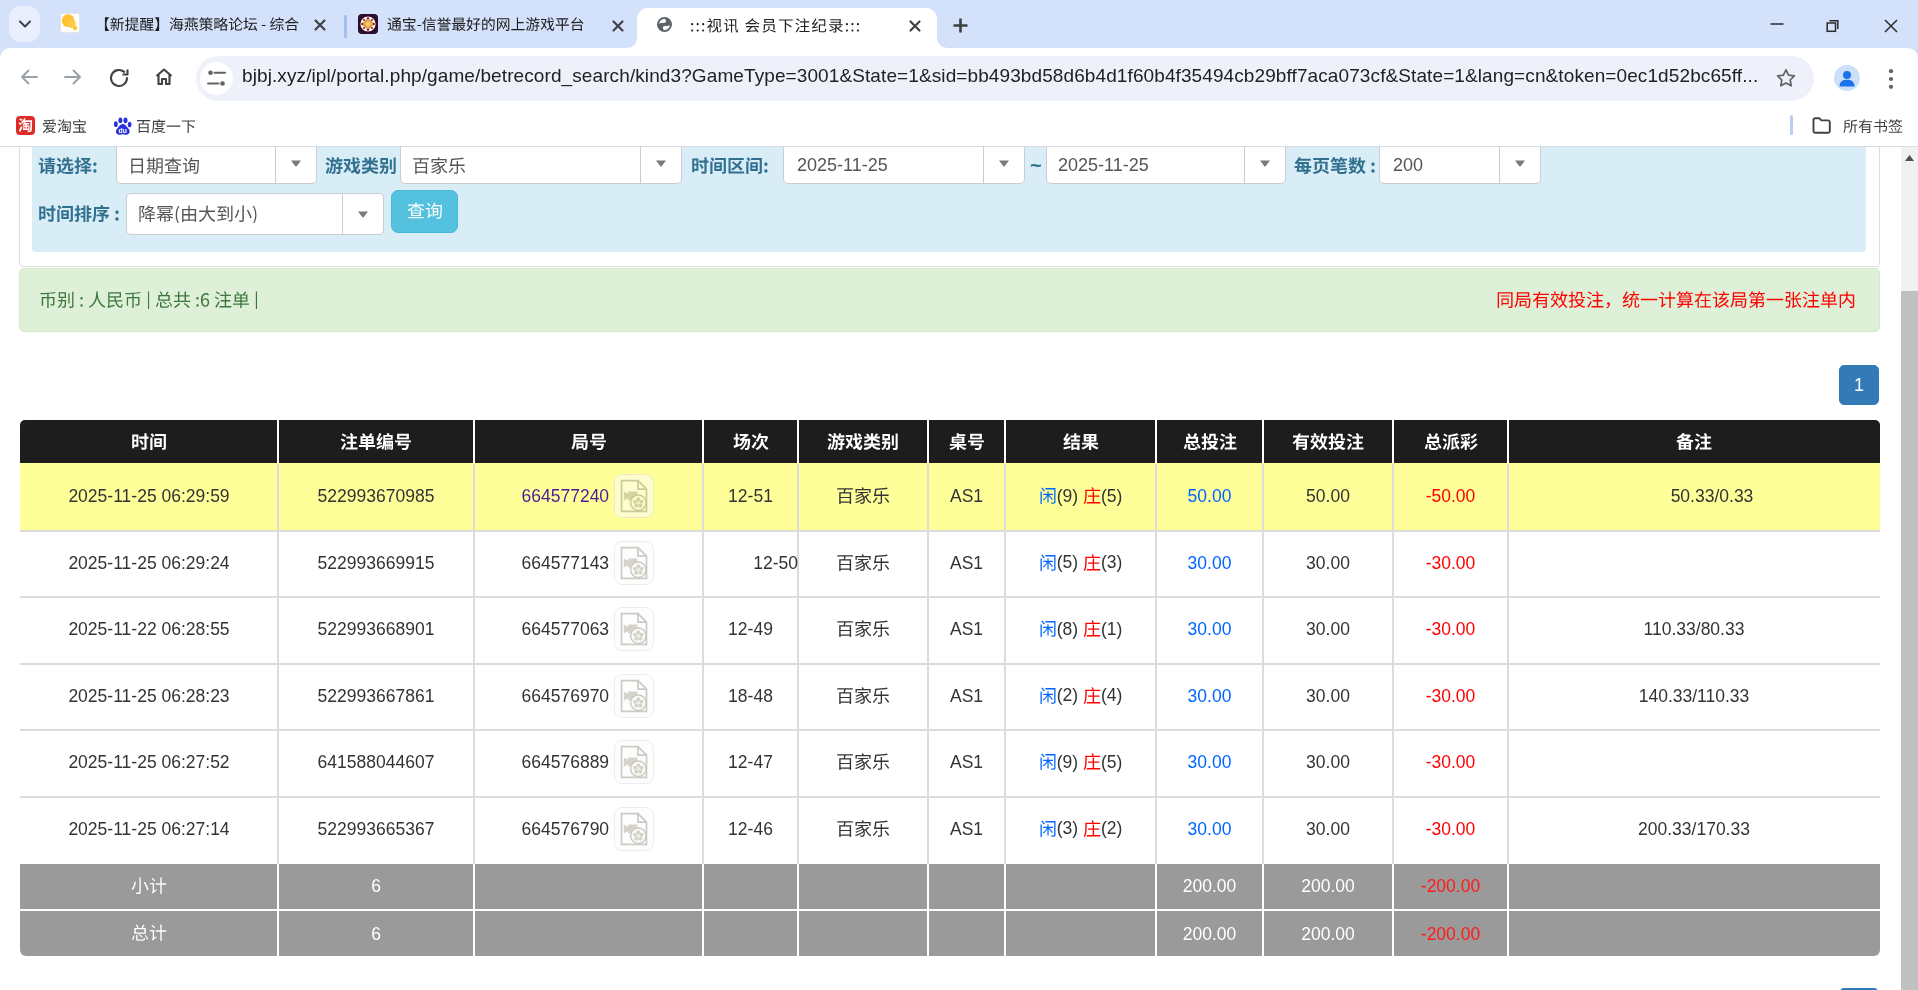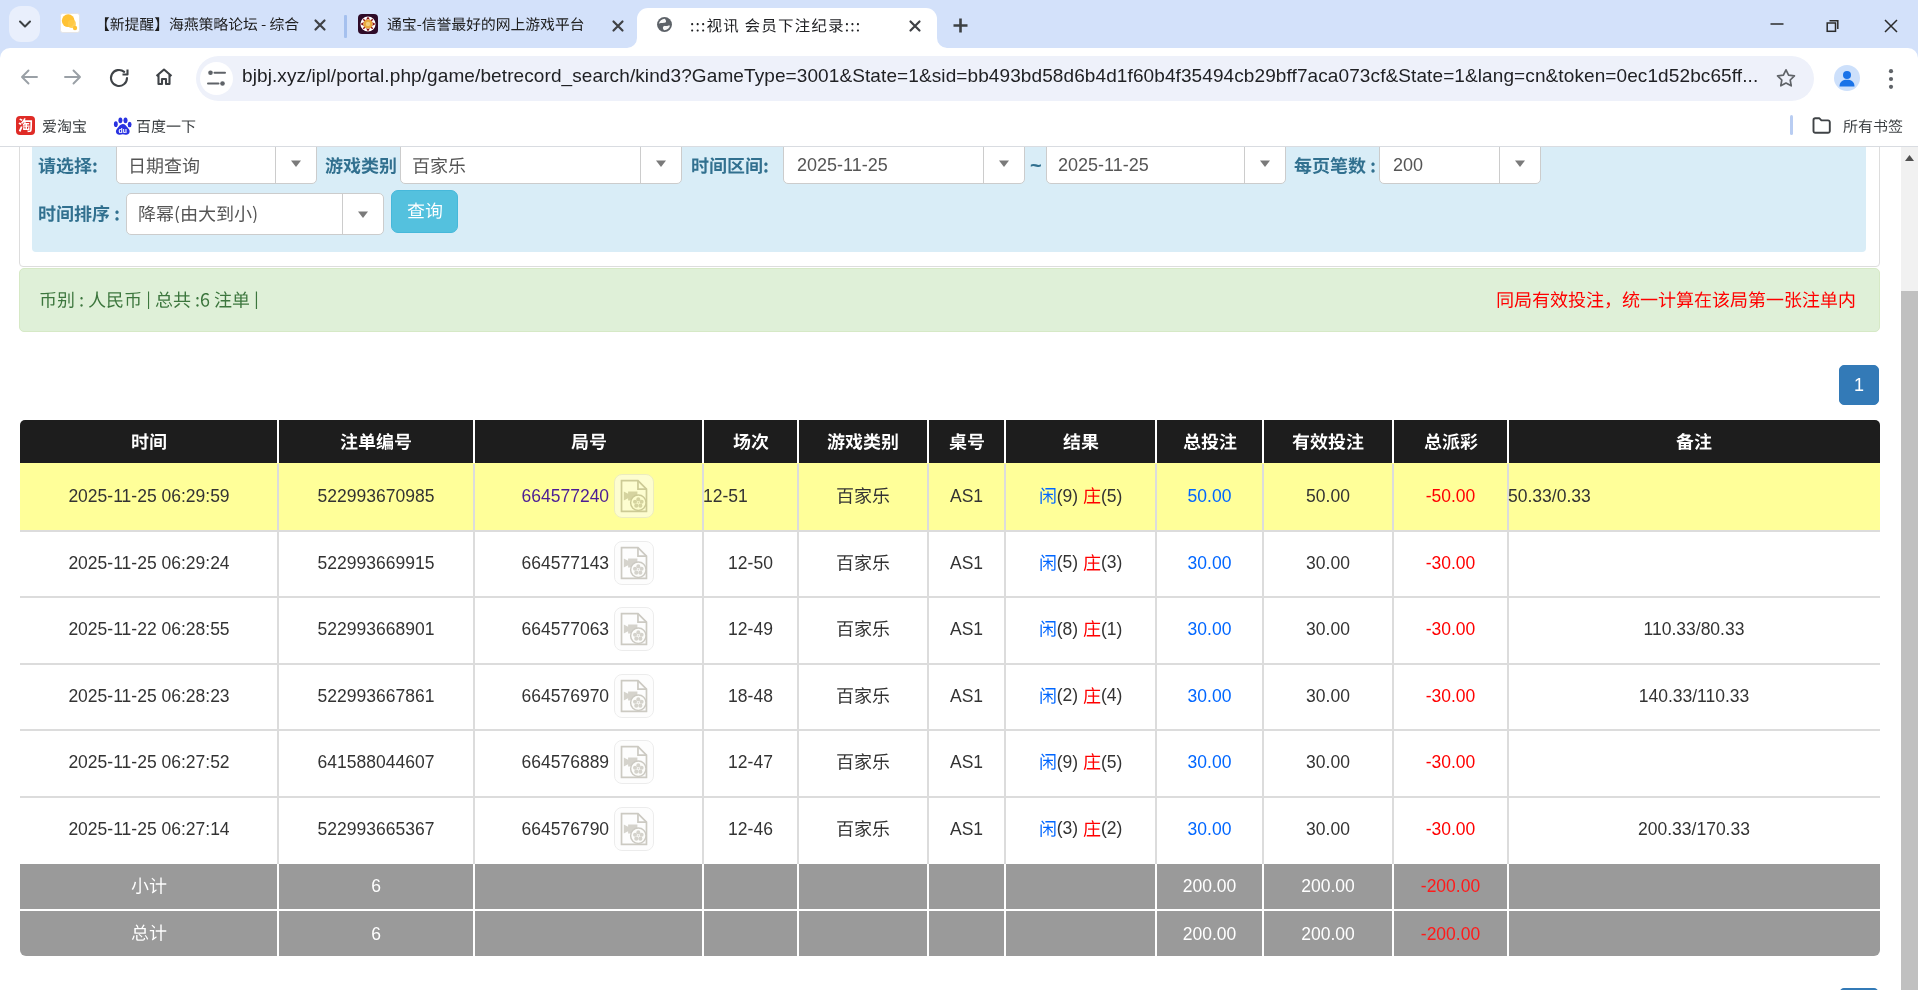--- a/index.html
+++ b/index.html
@@ -356,21 +356,21 @@
 <circle cx="16.8" cy="21" r="6.8" fill="#fcfcf8" stroke="#a39f92" stroke-width="1.3"></circle>
 <circle cx="16.8" cy="18" r="1.8" fill="#b3b0a4"></circle>
           <circle cx="13.9" cy="20.1" r="1.8" fill="#b3b0a4"></circle>
 <circle cx="15" cy="23.5" r="1.8" fill="#b3b0a4"></circle>
           <circle cx="18.6" cy="23.5" r="1.8" fill="#b3b0a4"></circle>
 <circle cx="19.7" cy="20.1" r="1.8" fill="#b3b0a4"></circle>
 <circle cx="16.8" cy="21" r="0.7" fill="#b3b0a4"></circle>
 </g>
       </svg>
     </div>
-<div class="abs" style="left:703px;top:335.2px;width:95px;height:28px;line-height:28px;text-align:left;font-size:17.5px;color:#333;white-space:nowrap">12-51</div>
+<div class="abs" style="left:703px;top:335.2px;width:95px;height:28px;line-height:28px;text-align:center;font-size:17.5px;color:#333;white-space:nowrap">12-51</div>
 <div style="position:absolute;left:836.0px;top:340.2px;">
       <svg width="54.0" height="18.4" viewBox="0 0 54.0 18.4" style="display:block">
         <path fill="#333" d="M3.2 5.3V16.9H4.6V15.8H13.7V16.9H15.1V5.3H8.9C9.2 4.5 9.4 3.6 9.6 2.6H16.9V1.3H1.2V2.6H8.1C8 3.5 7.8 4.6 7.6 5.3ZM4.6 11.1H13.7V14.5H4.6ZM4.6 9.9V6.6H13.7V9.9Z M25.6 0.6C25.8 1 26.1 1.5 26.3 2H19.5V5.7H20.8V3.2H33.2V5.7H34.6V2H27.9C27.7 1.4 27.3 0.8 27 0.2ZM32.2 6.8C31.2 7.8 29.6 8.9 28.3 9.8C27.9 8.9 27.3 7.9 26.4 7.1C26.9 6.8 27.3 6.5 27.7 6.1H32.2V4.9H21.8V6.1H25.9C24.2 7.3 21.7 8.2 19.4 8.7C19.7 9 20.1 9.6 20.2 9.8C21.9 9.3 23.8 8.6 25.4 7.7C25.7 8 26 8.4 26.3 8.7C24.7 9.9 21.7 11.2 19.4 11.8C19.6 12 19.9 12.5 20.1 12.8C22.2 12.2 25 10.9 26.8 9.6C27 10.1 27.2 10.5 27.3 10.9C25.5 12.5 22 14.2 19.1 14.9C19.4 15.2 19.7 15.7 19.8 16.1C22.4 15.3 25.5 13.8 27.5 12.2C27.7 13.7 27.4 14.9 26.8 15.3C26.5 15.6 26.2 15.7 25.7 15.7C25.3 15.7 24.7 15.6 24 15.6C24.3 15.9 24.4 16.5 24.4 16.8C25 16.9 25.6 16.9 25.9 16.9C26.8 16.9 27.2 16.7 27.8 16.3C28.8 15.5 29.2 13.2 28.6 10.9L29.5 10.4C30.5 13 32.2 15.1 34.5 16.2C34.7 15.8 35.1 15.3 35.4 15.1C33.1 14.2 31.4 12.1 30.5 9.7C31.5 9.1 32.5 8.4 33.3 7.7Z M40.2 10.5C39.4 12.1 38 13.8 36.7 14.9C37 15.1 37.5 15.6 37.8 15.8C39 14.5 40.6 12.6 41.6 10.9ZM48.5 11C49.8 12.5 51.3 14.5 52 15.7L53.3 15.1C52.5 13.9 50.9 11.9 49.6 10.5ZM38.3 9.2C38.5 9 39.2 8.9 40.4 8.9H44.7V15.2C44.7 15.4 44.5 15.5 44.2 15.6C43.9 15.6 42.9 15.6 41.7 15.5C41.9 15.9 42.1 16.5 42.2 16.9C43.8 16.9 44.7 16.9 45.3 16.6C45.8 16.4 46 16 46 15.2V8.9H52.6L52.6 7.6H46V3.9H44.7V7.6H39.6C39.9 6.2 40.3 4.5 40.4 2.9C44.3 2.8 48.9 2.5 51.8 1.7L51 0.6C48.2 1.3 43.2 1.6 39.1 1.7C39 3.8 38.6 6.1 38.4 6.7C38.3 7.4 38.1 7.8 37.9 7.9C38 8.2 38.2 8.9 38.3 9.2Z"></path>
       </svg>
     </div>
 <div class="abs" style="left:928px;top:335.2px;width:77px;height:28px;line-height:28px;text-align:center;font-size:17.5px;color:#333;white-space:nowrap">AS1</div>
 <div class="abs" style="left:1005px;top:337.2px;width:151px">
       <div style="display:flex;align-items:center;justify-content:center;height:24px">
         <svg width="18.0" height="18.4" viewBox="0 0 18.0 18.4" style="display:block">
           <path fill="#0066ff" d="M1.5 4.5V16.9H2.8V4.5ZM2.2 1.2C3.1 2.2 4.3 3.6 4.8 4.5L5.9 3.7C5.3 2.8 4.2 1.5 3.2 0.5ZM6.4 1.1V2.4H15.2V15C15.2 15.3 15.1 15.4 14.8 15.4C14.4 15.4 13.2 15.4 12 15.4C12.2 15.8 12.4 16.4 12.5 16.7C14.1 16.7 15.1 16.7 15.7 16.5C16.3 16.3 16.5 15.8 16.5 15V1.1ZM8.4 4.3V6.7H4.2V7.9H7.8C6.9 9.8 5.4 11.6 3.8 12.5C4.1 12.7 4.5 13.2 4.7 13.4C6.1 12.5 7.4 10.9 8.4 9.1V15.4H9.6V9.1C10.9 10.4 12.2 11.9 12.9 13L13.9 12.2C13.1 11 11.6 9.3 10.1 7.9H14V6.7H9.6V4.3Z"></path>
@@ -378,21 +378,21 @@
         <span style="font-size:17.5px;color:#333;white-space:nowrap">(9)&nbsp;</span>
         <svg width="18.0" height="18.4" viewBox="0 0 18.0 18.4" style="display:block">
           <path fill="#ff0000" d="M9.7 4.6V8.4H5V9.7H9.7V15.1H3.8V16.4H17.2V15.1H11.1V9.7H16.3V8.4H11.1V4.6ZM8.5 0.6C8.9 1.3 9.3 2.2 9.5 2.8H2.3V7.5C2.3 10.1 2.2 13.8 0.7 16.5C1.1 16.6 1.7 16.9 1.9 17.1C3.4 14.3 3.7 10.3 3.7 7.5V4.1H17.1V2.8H9.9L10.9 2.5C10.7 1.9 10.2 0.9 9.8 0.2Z"></path>
         </svg>
         <span style="font-size:17.5px;color:#333;white-space:nowrap">(5)</span>
       </div>
     </div>
 <div class="abs" style="left:1156px;top:335.2px;width:107px;height:28px;line-height:28px;text-align:center;font-size:17.5px;color:#333;white-space:nowrap;color:#0066ff">50.00</div>
 <div class="abs" style="left:1263px;top:335.2px;width:130px;height:28px;line-height:28px;text-align:center;font-size:17.5px;color:#333;white-space:nowrap">50.00</div>
 <div class="abs" style="left:1393px;top:335.2px;width:115px;height:28px;line-height:28px;text-align:center;font-size:17.5px;color:#333;white-space:nowrap;color:#ff0000">-50.00</div>
-<div class="abs" style="left:1508px;top:335.2px;width:408px;height:28px;line-height:28px;text-align:left;font-size:17.5px;color:#333;white-space:nowrap">50.33/0.33</div>
+<div class="abs" style="left:1508px;top:335.2px;width:408px;height:28px;line-height:28px;text-align:center;font-size:17.5px;color:#333;white-space:nowrap">50.33/0.33</div>
 <div class="abs" style="left:20px;top:382.5px;width:1860px;height:66.5px;background:#fff;border-top:2px solid #dcdcdc"></div>
 <div class="abs" style="left:277px;top:383.5px;width:2px;height:65.5px;background:#dcdcdc"></div>
 <div class="abs" style="left:473px;top:383.5px;width:2px;height:65.5px;background:#dcdcdc"></div>
 <div class="abs" style="left:702px;top:383.5px;width:2px;height:65.5px;background:#dcdcdc"></div>
 <div class="abs" style="left:797px;top:383.5px;width:2px;height:65.5px;background:#dcdcdc"></div>
 <div class="abs" style="left:927px;top:383.5px;width:2px;height:65.5px;background:#dcdcdc"></div>
 <div class="abs" style="left:1004px;top:383.5px;width:2px;height:65.5px;background:#dcdcdc"></div>
 <div class="abs" style="left:1155px;top:383.5px;width:2px;height:65.5px;background:#dcdcdc"></div>
 <div class="abs" style="left:1262px;top:383.5px;width:2px;height:65.5px;background:#dcdcdc"></div>
 <div class="abs" style="left:1392px;top:383.5px;width:2px;height:65.5px;background:#dcdcdc"></div>
@@ -413,21 +413,21 @@
 <circle cx="16.8" cy="21" r="6.8" fill="#fcfcf8" stroke="#a39f92" stroke-width="1.3"></circle>
 <circle cx="16.8" cy="18" r="1.8" fill="#b3b0a4"></circle>
           <circle cx="13.9" cy="20.1" r="1.8" fill="#b3b0a4"></circle>
 <circle cx="15" cy="23.5" r="1.8" fill="#b3b0a4"></circle>
           <circle cx="18.6" cy="23.5" r="1.8" fill="#b3b0a4"></circle>
 <circle cx="19.7" cy="20.1" r="1.8" fill="#b3b0a4"></circle>
 <circle cx="16.8" cy="21" r="0.7" fill="#b3b0a4"></circle>
 </g>
       </svg>
     </div>
-<div class="abs" style="left:703px;top:401.8px;width:95px;height:28px;line-height:28px;text-align:center;font-size:17.5px;color:#333;white-space:nowrap">12-50</div>
+<div class="abs" style="left:703px;top:401.8px;width:95px;height:28px;line-height:28px;text-align:right;font-size:17.5px;color:#333;white-space:nowrap">12-50</div>
 <div style="position:absolute;left:836.0px;top:406.7px;">
       <svg width="54.0" height="18.4" viewBox="0 0 54.0 18.4" style="display:block">
         <path fill="#333" d="M3.2 5.3V16.9H4.6V15.8H13.7V16.9H15.1V5.3H8.9C9.2 4.5 9.4 3.6 9.6 2.6H16.9V1.3H1.2V2.6H8.1C8 3.5 7.8 4.6 7.6 5.3ZM4.6 11.1H13.7V14.5H4.6ZM4.6 9.9V6.6H13.7V9.9Z M25.6 0.6C25.8 1 26.1 1.5 26.3 2H19.5V5.7H20.8V3.2H33.2V5.7H34.6V2H27.9C27.7 1.4 27.3 0.8 27 0.2ZM32.2 6.8C31.2 7.8 29.6 8.9 28.3 9.8C27.9 8.9 27.3 7.9 26.4 7.1C26.9 6.8 27.3 6.5 27.7 6.1H32.2V4.9H21.8V6.1H25.9C24.2 7.3 21.7 8.2 19.4 8.7C19.7 9 20.1 9.6 20.2 9.8C21.9 9.3 23.8 8.6 25.4 7.7C25.7 8 26 8.4 26.3 8.7C24.7 9.9 21.7 11.2 19.4 11.8C19.6 12 19.9 12.5 20.1 12.8C22.2 12.2 25 10.9 26.8 9.6C27 10.1 27.2 10.5 27.3 10.9C25.5 12.5 22 14.2 19.1 14.9C19.4 15.2 19.7 15.7 19.8 16.1C22.4 15.3 25.5 13.8 27.5 12.2C27.7 13.7 27.4 14.9 26.8 15.3C26.5 15.6 26.2 15.7 25.7 15.7C25.3 15.7 24.7 15.6 24 15.6C24.3 15.9 24.4 16.5 24.4 16.8C25 16.9 25.6 16.9 25.9 16.9C26.8 16.9 27.2 16.7 27.8 16.3C28.8 15.5 29.2 13.2 28.6 10.9L29.5 10.4C30.5 13 32.2 15.1 34.5 16.2C34.7 15.8 35.1 15.3 35.4 15.1C33.1 14.2 31.4 12.1 30.5 9.7C31.5 9.1 32.5 8.4 33.3 7.7Z M40.2 10.5C39.4 12.1 38 13.8 36.7 14.9C37 15.1 37.5 15.6 37.8 15.8C39 14.5 40.6 12.6 41.6 10.9ZM48.5 11C49.8 12.5 51.3 14.5 52 15.7L53.3 15.1C52.5 13.9 50.9 11.9 49.6 10.5ZM38.3 9.2C38.5 9 39.2 8.9 40.4 8.9H44.7V15.2C44.7 15.4 44.5 15.5 44.2 15.6C43.9 15.6 42.9 15.6 41.7 15.5C41.9 15.9 42.1 16.5 42.2 16.9C43.8 16.9 44.7 16.9 45.3 16.6C45.8 16.4 46 16 46 15.2V8.9H52.6L52.6 7.6H46V3.9H44.7V7.6H39.6C39.9 6.2 40.3 4.5 40.4 2.9C44.3 2.8 48.9 2.5 51.8 1.7L51 0.6C48.2 1.3 43.2 1.6 39.1 1.7C39 3.8 38.6 6.1 38.4 6.7C38.3 7.4 38.1 7.8 37.9 7.9C38 8.2 38.2 8.9 38.3 9.2Z"></path>
       </svg>
     </div>
 <div class="abs" style="left:928px;top:401.8px;width:77px;height:28px;line-height:28px;text-align:center;font-size:17.5px;color:#333;white-space:nowrap">AS1</div>
 <div class="abs" style="left:1005px;top:403.8px;width:151px">
       <div style="display:flex;align-items:center;justify-content:center;height:24px">
         <svg width="18.0" height="18.4" viewBox="0 0 18.0 18.4" style="display:block">
           <path fill="#0066ff" d="M1.5 4.5V16.9H2.8V4.5ZM2.2 1.2C3.1 2.2 4.3 3.6 4.8 4.5L5.9 3.7C5.3 2.8 4.2 1.5 3.2 0.5ZM6.4 1.1V2.4H15.2V15C15.2 15.3 15.1 15.4 14.8 15.4C14.4 15.4 13.2 15.4 12 15.4C12.2 15.8 12.4 16.4 12.5 16.7C14.1 16.7 15.1 16.7 15.7 16.5C16.3 16.3 16.5 15.8 16.5 15V1.1ZM8.4 4.3V6.7H4.2V7.9H7.8C6.9 9.8 5.4 11.6 3.8 12.5C4.1 12.7 4.5 13.2 4.7 13.4C6.1 12.5 7.4 10.9 8.4 9.1V15.4H9.6V9.1C10.9 10.4 12.2 11.9 12.9 13L13.9 12.2C13.1 11 11.6 9.3 10.1 7.9H14V6.7H9.6V4.3Z"></path>

